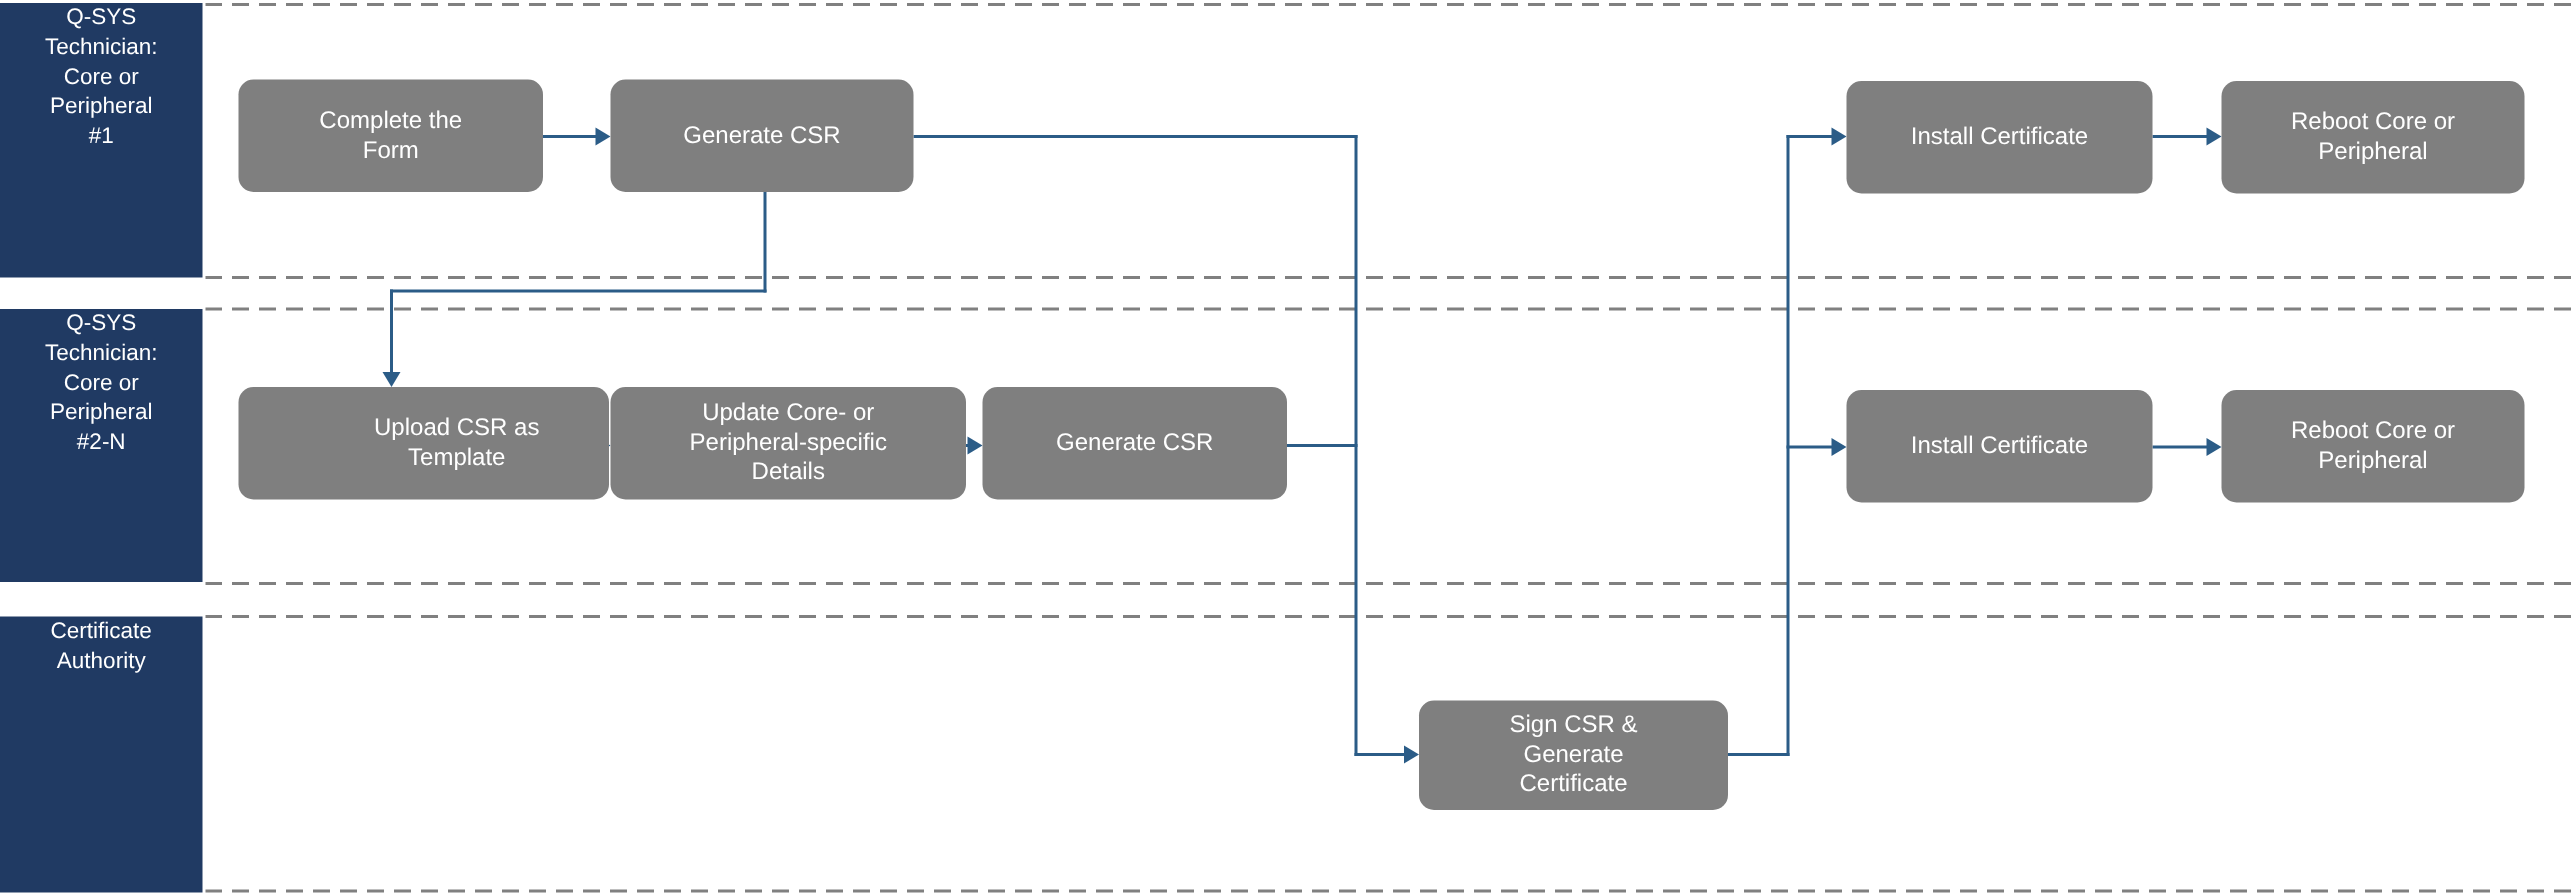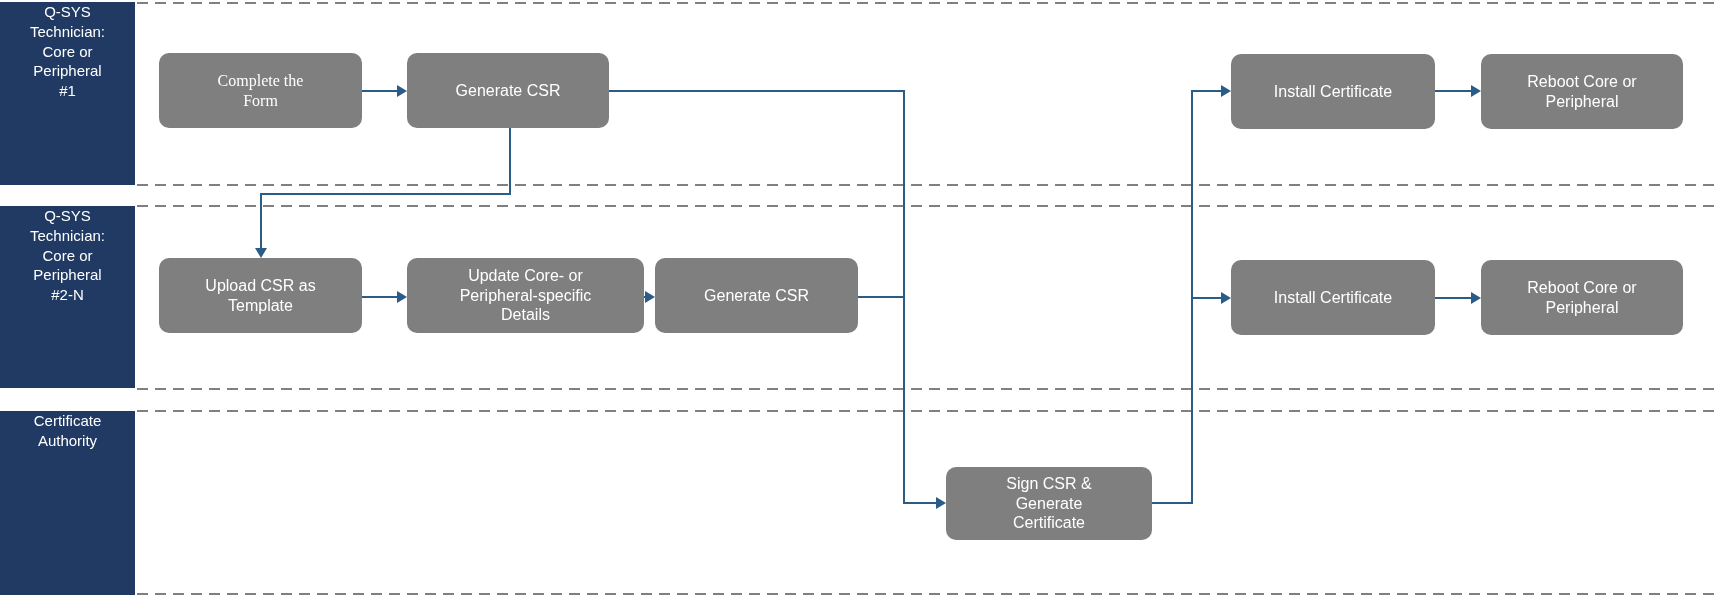--- a/index.html
+++ b/index.html
@@ -113,28 +113,28 @@
   <div class="h-line" style="left:1435px;top:90px;width:37px;"></div>
   <div class="arrow-right" style="left:1471px;top:85px;"></div>
   <div class="h-line" style="left:1435px;top:297px;width:37px;"></div>
   <div class="arrow-right" style="left:1471px;top:292px;"></div>
 
   <div class="h-line" style="left:362px;top:296px;width:36px;"></div>
   <div class="arrow-right" style="left:397px;top:291px;"></div>
   <div class="h-line" style="left:609px;top:296px;width:37px;"></div>
   <div class="arrow-right" style="left:645px;top:291px;"></div>
 
-  <div class="node" style="left:159px;top:53px;width:203px;height:75px;font-family:Liberation Serif, serif;">Complete the
+  <div class="node" style="left:159px;top:53px;width:203px;height:75px;">Complete the
 Form</div>
   <div class="node" style="left:407px;top:53px;width:202px;height:75px;">Generate CSR</div>
   <div class="node" style="left:1231px;top:54px;width:204px;height:75px;">Install Certificate</div>
   <div class="node" style="left:1481px;top:54px;width:202px;height:75px;">Reboot Core or
 Peripheral</div>
 
-  <div class="node" style="left:159px;top:258px;width:203px;height:75px;">Upload CSR as
+  <div class="node" style="left:159px;top:258px;width:203px;height:75px;padding-left:44px;">Upload CSR as
 Template</div>
   <div class="node" style="left:407px;top:258px;width:237px;height:75px;">Update Core- or
 Peripheral-specific
 Details</div>
   <div class="node" style="left:655px;top:258px;width:203px;height:75px;">Generate CSR</div>
   <div class="node" style="left:1231px;top:260px;width:204px;height:75px;">Install Certificate</div>
   <div class="node" style="left:1481px;top:260px;width:202px;height:75px;">Reboot Core or
 Peripheral</div>
 
   <div class="node" style="left:946px;top:467px;width:206px;height:73px;">Sign CSR &amp;

